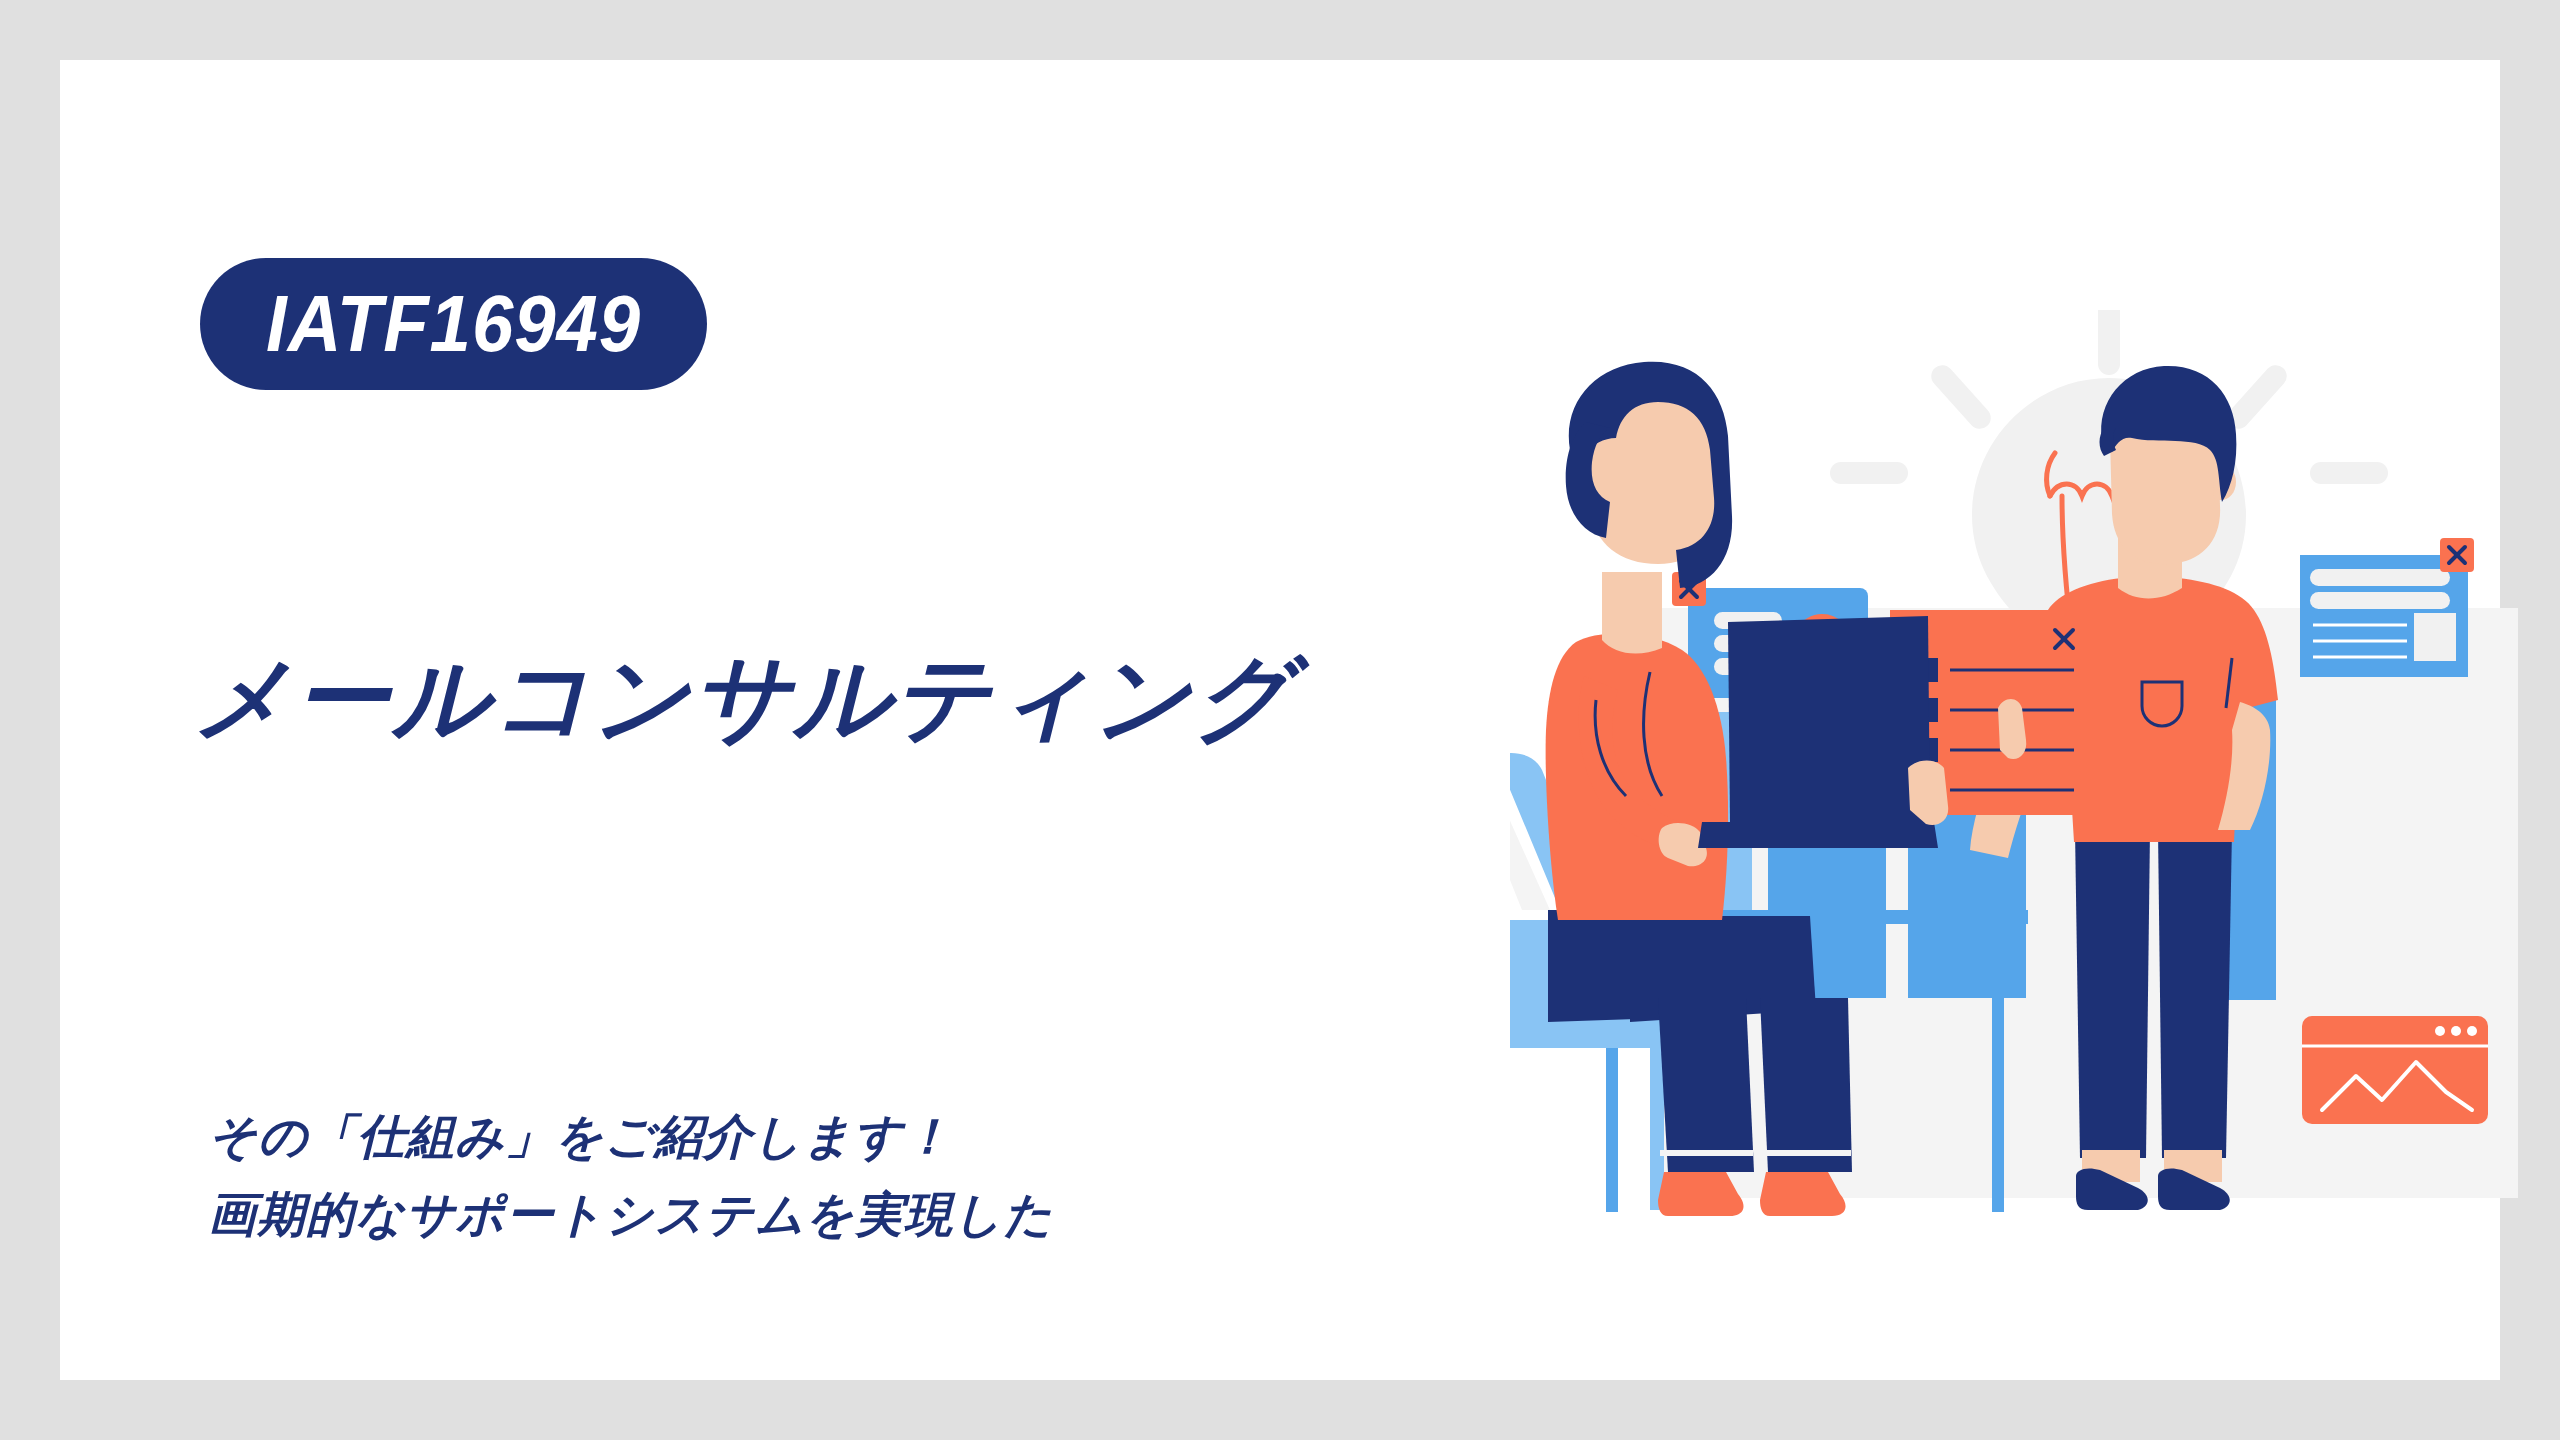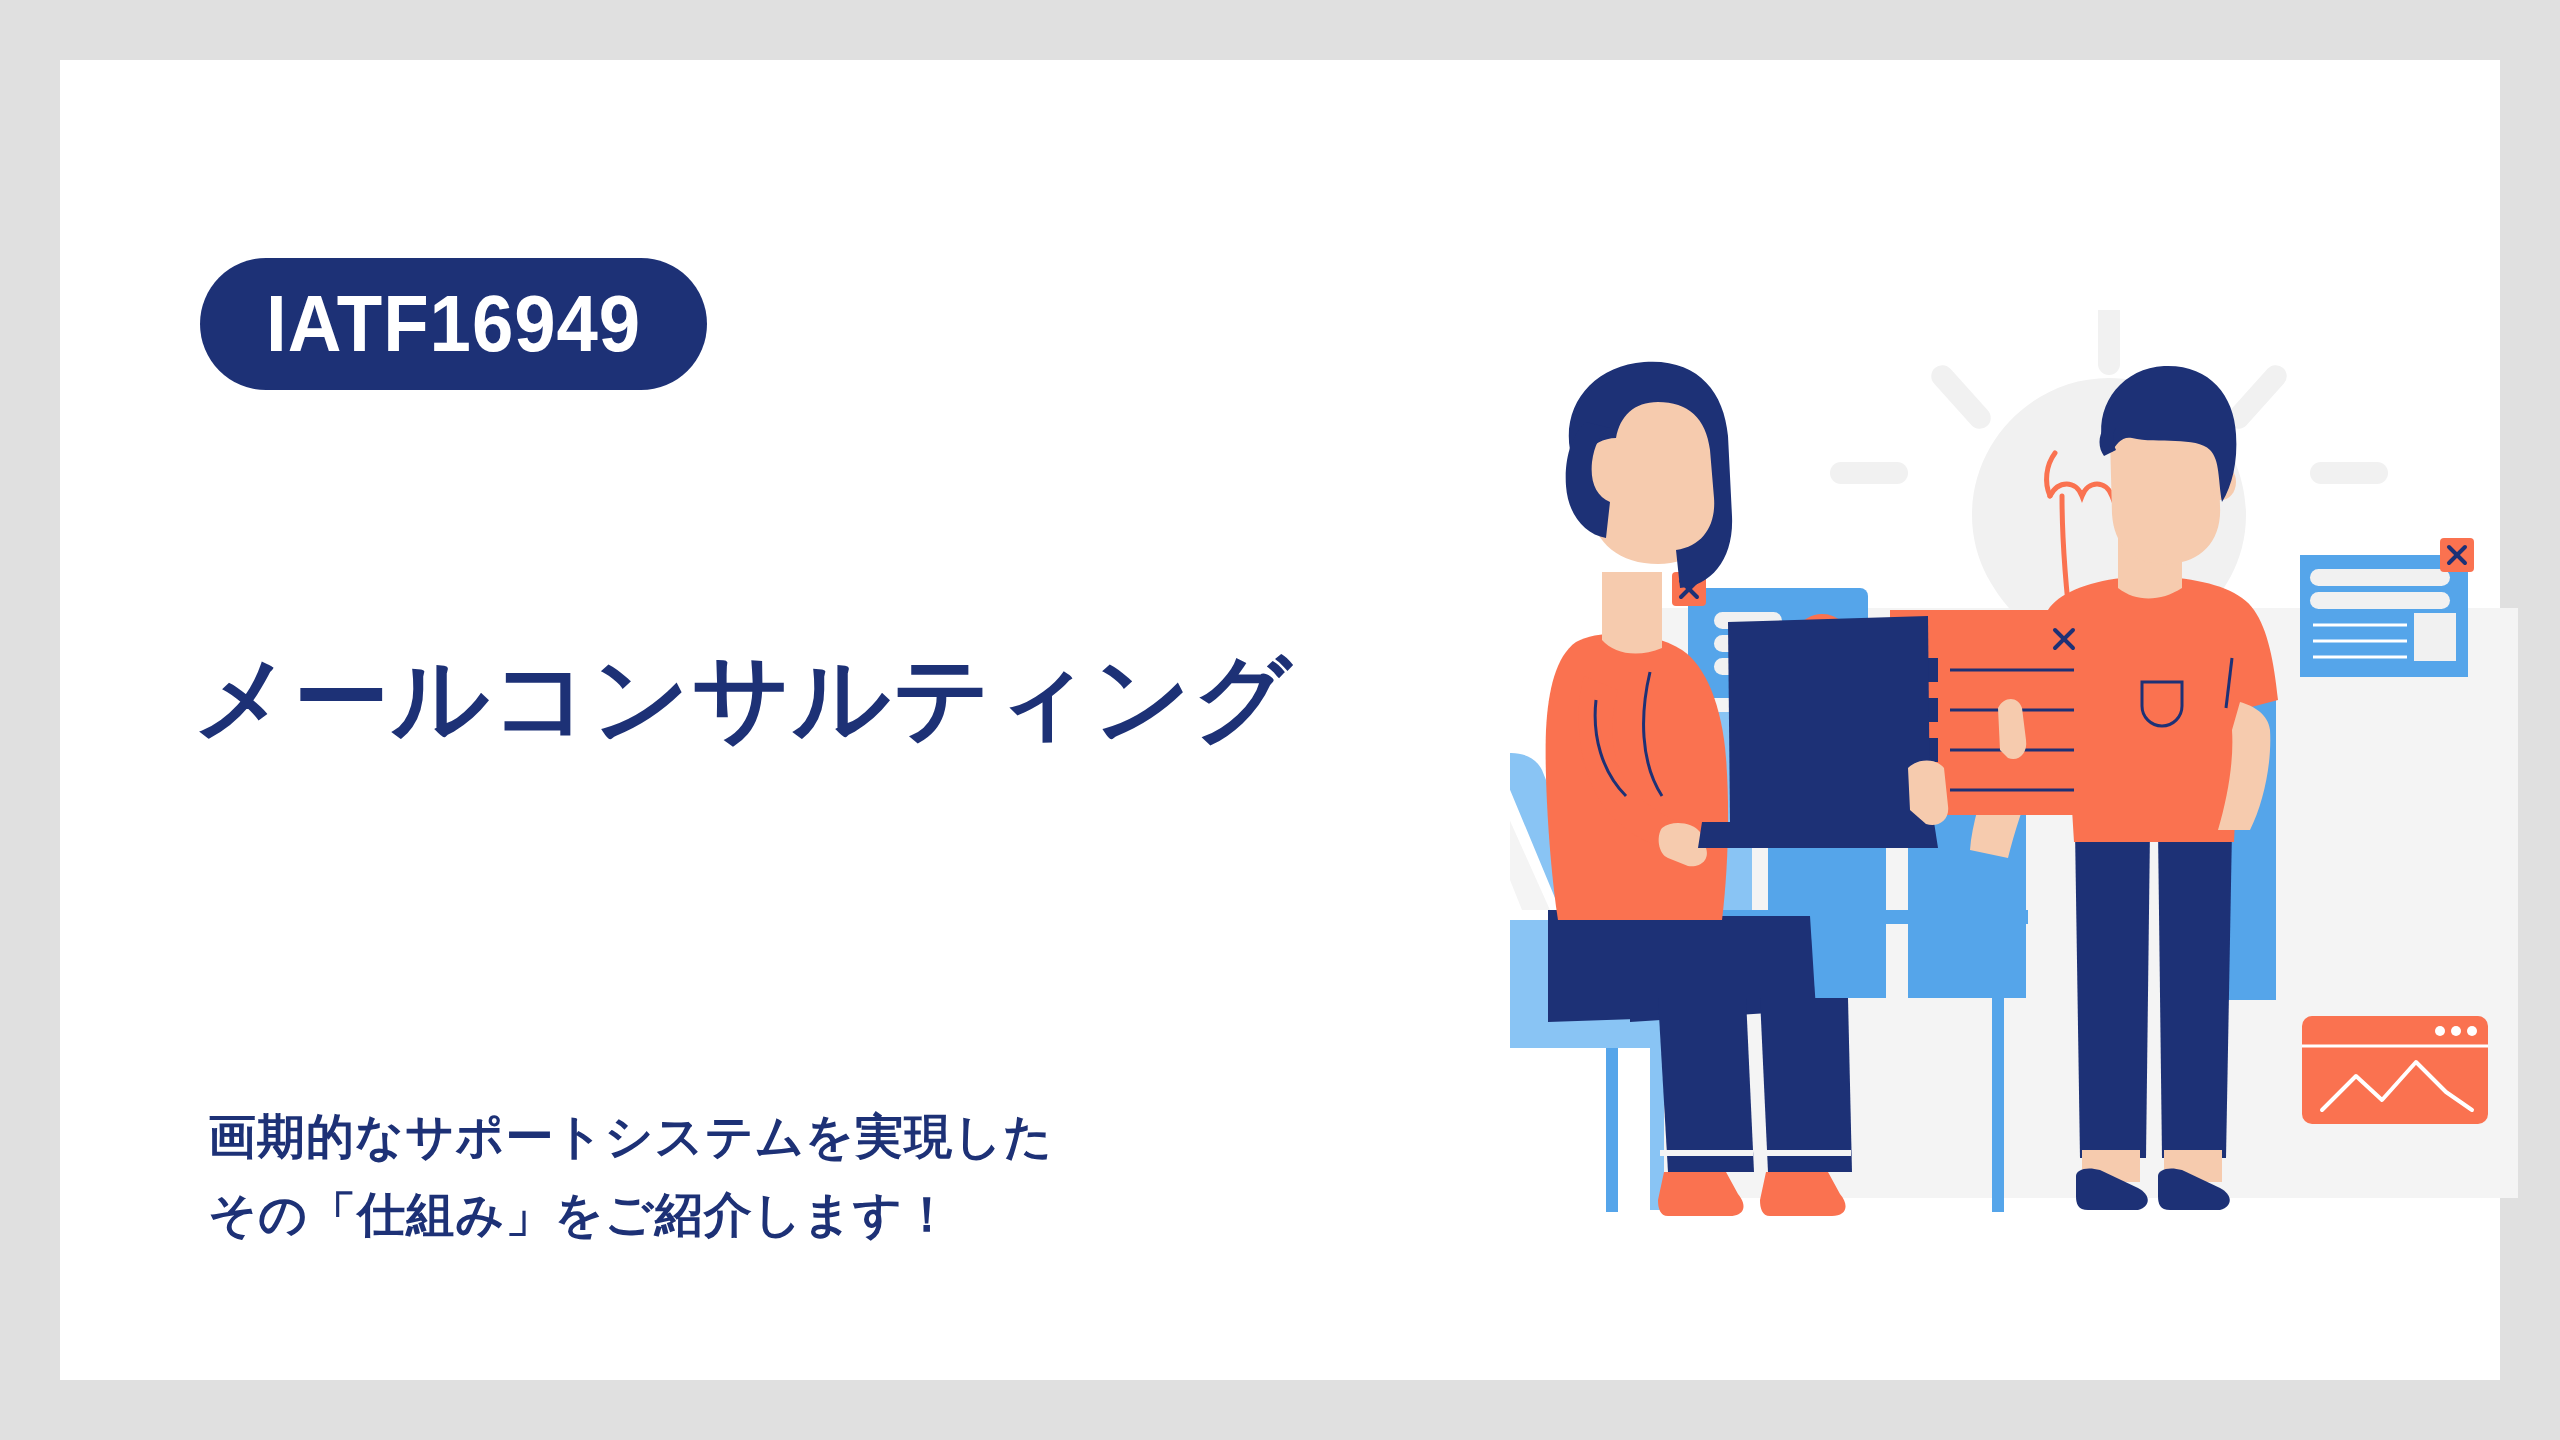--- a/index.html
+++ b/index.html
@@ -14,20 +14,21 @@
     overflow: hidden;
   }
 
   
   #slide-frame {
     position: absolute;
     left: 0; top: 0;
     width: 2560px;
     height: 1398px;
     background: var(--frame-bg, #e0e0e0);
+    font-style: italic;
   }
   #slide-card {
     position: absolute;
     left: 60px;
     top: 60px;
     width: 2440px;
     height: 1320px;
     background: #ffffff;
   }
 
@@ -100,22 +101,22 @@
 
     <div id="badge" style="background: rgb(29, 49, 118); color: rgb(255, 255, 255);">
       <span id="badge-label">IATF16949</span>
     </div>
 
     <h1 id="headline" style="color: rgb(29, 49, 118);">
       <span class="hl-line">メールコンサルティング</span>
     </h1>
 
     <p id="subcopy" style="color: rgb(29, 49, 118);">
+      <span class="sub-line">その「仕組み」をご紹介します！</span>
       <span class="sub-line">画期的なサポートシステムを実現した</span>
-      <span class="sub-line">その「仕組み」をご紹介します！</span>
     </p>
 
     <div id="illustration">
       <svg width="1060" height="1000" viewBox="0 0 1060 1000" xmlns="http://www.w3.org/2000/svg">
 
         <rect x="148" y="298" width="860" height="590" fill="#f4f4f4"></rect>
 
         <g>
 
           <rect x="588" y="-10" width="22" height="75" rx="11" fill="#f1f1f1"></rect>

